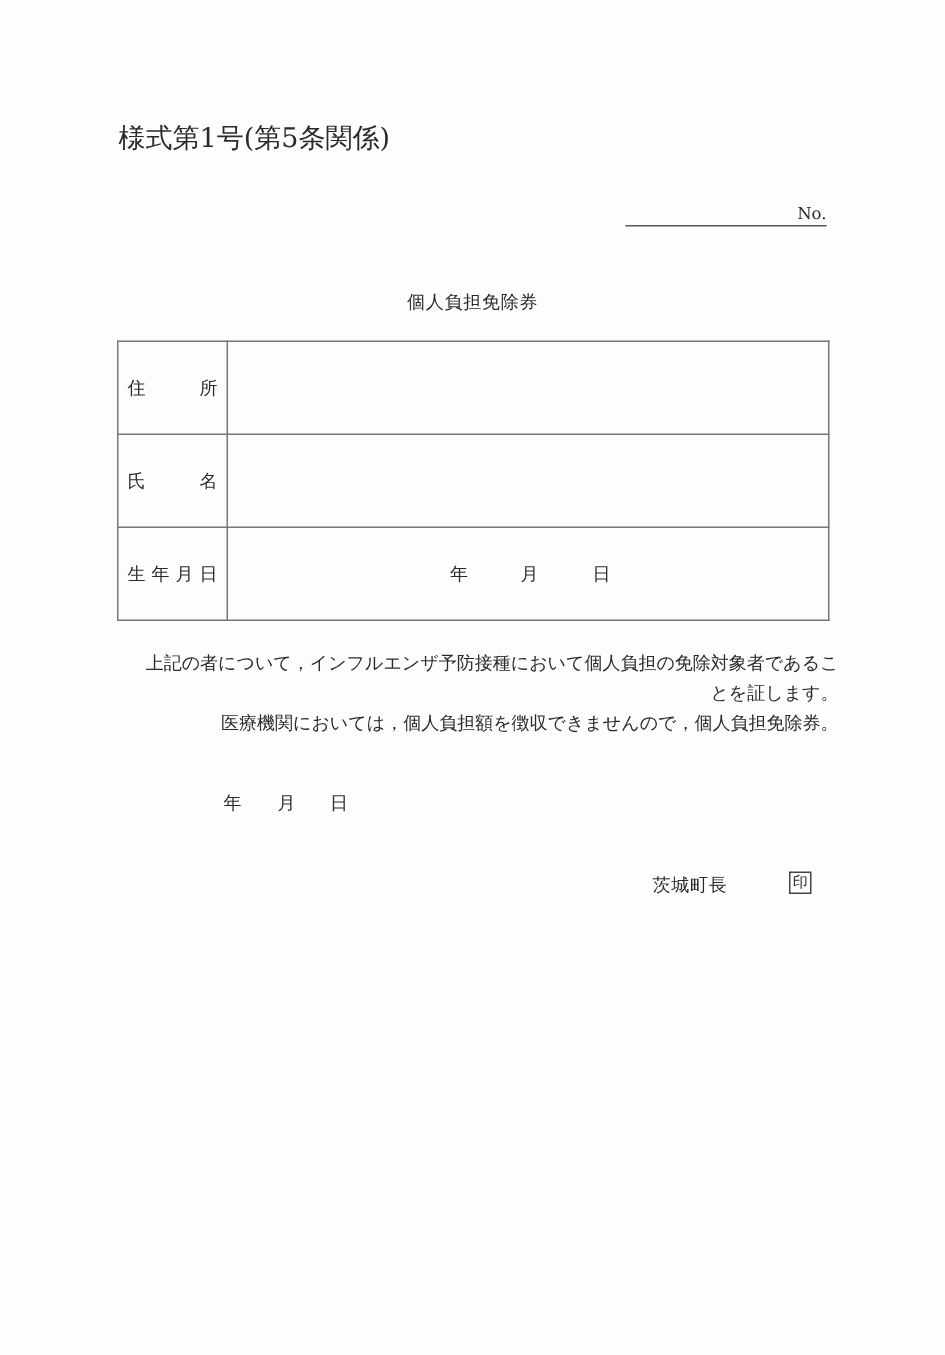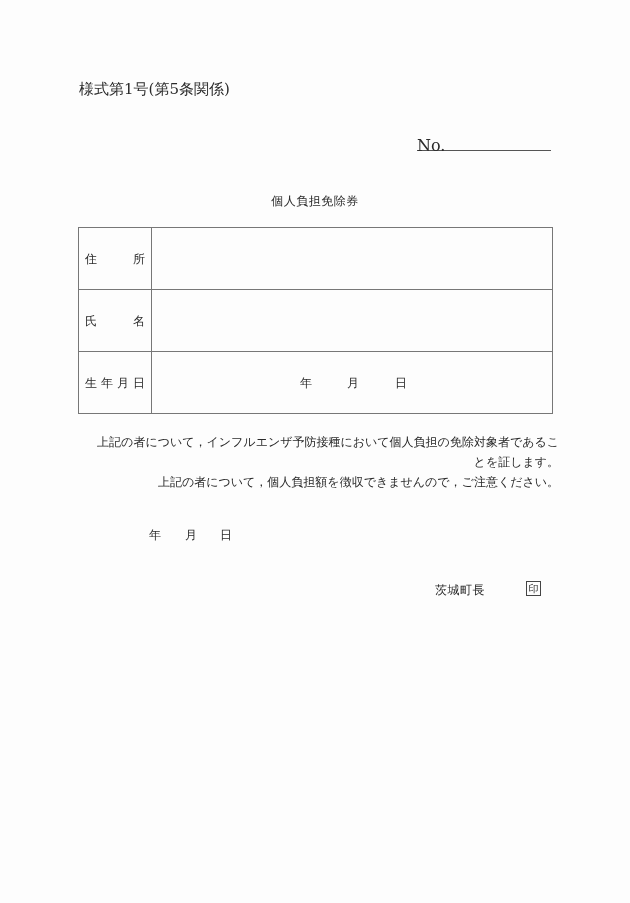--- a/index.html
+++ b/index.html
@@ -2,22 +2,22 @@
 <html><head>
 <meta charset="utf-8">
 <style>
   html, body { margin: 0; padding: 0; }
   body {
     width: 630px; height: 903px; background: #fdfdfd; position: relative;
     font-family: "DejaVu Serif", "Liberation Serif", serif; color: #2a2a2a;
     overflow: hidden;
   }
   .abs { position: absolute; }
-  .form-id { left: 79px; top: 80px; font-size: 15px; letter-spacing: 0px; white-space: nowrap; }
-  .no-line { left: 417px; top: 136px; width: 134px; height: 14px; border-bottom: 1px solid #555; font-size: 16px; }
+  .form-id { left: 79px; top: 80px; font-size: 18px; letter-spacing: 0px; white-space: nowrap; }
+  .no-line { left: 417px; top: 136px; width: 134px; height: 14px; border-bottom: 1px solid #555; font-size: 11px; text-align: right; }
   .title { left: 0; width: 630px; top: 193px; text-align: center; font-size: 12px; letter-spacing: 0.5px; font-family: Liberation Serif, serif; }
   table.info {
     position: absolute; left: 78px; top: 227px; width: 475px; height: 186px;
     border-collapse: collapse; border: 1px solid #666;
   }
   table.info td { border: 1px solid #777; padding: 0; font-size: 12px; }
   td.lbl { width: 72px; height: 61px; position: relative; }
   td.lbl .l { position: absolute; left: 6px; top: 50%; transform: translateY(-50%); }
   td.lbl .r { position: absolute; right: 6px; top: 50%; transform: translateY(-50%); }
   td.lbl .spread { position: absolute; left: 6px; right: 6px; top: 50%; transform: translateY(-50%); display: flex; justify-content: space-between; }
@@ -70,21 +70,21 @@
       <span class="dob" style="left:148px;">年</span>
       <span class="dob" style="left:195px;">月</span>
       <span class="dob" style="left:243px;">日</span>
     </td>
   </tr>
 </tbody>
   </table>
 
 <div class="abs body-text">
   <p class="indent">上記の者について，インフルエンザ予防接種において個人負担の免除対象者であることを証します。</p>
-  <p class="indent">上記の者について，個人負担額を徴収できませんので，ご注意ください。</p>
+  <p class="indent">医療機関においては，個人負担額を徴収できませんので，個人負担免除券。</p>
 </div>
 
 <div class="date-line">
   <span style="left:149px;">年</span>
   <span style="left:185px;">月</span>
   <span style="left:220px;">日</span>
 </div>
 
 <div class="abs mayor">茨城町長</div>
 <div class="abs seal">印</div>

